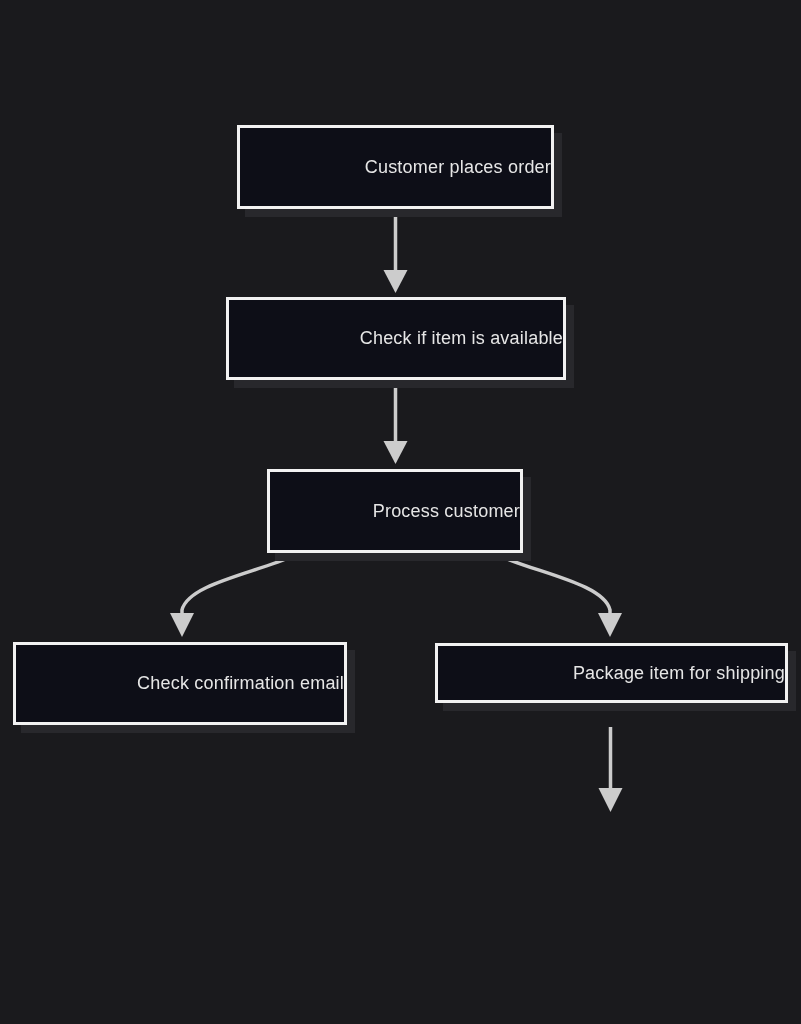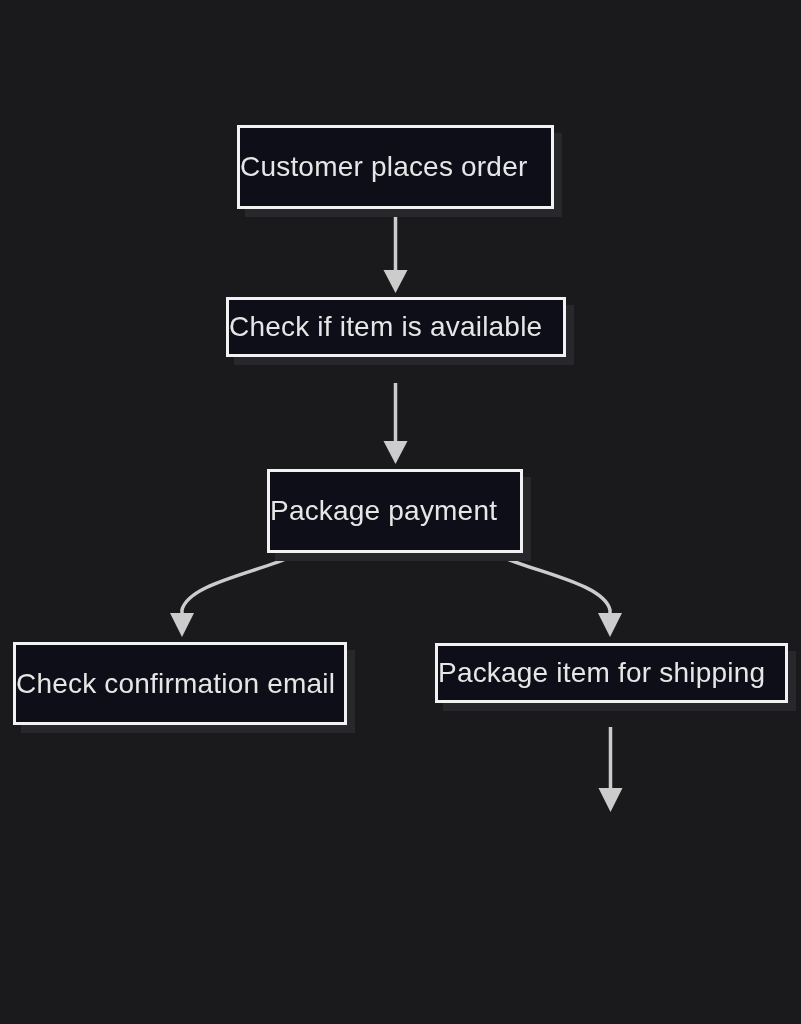--- a/index.html
+++ b/index.html
@@ -40,27 +40,27 @@
     stroke: none;
   }
   .node {
     position: absolute;
     background: var(--node-fill);
     border: 3px solid var(--node-border);
     box-shadow: 8px 8px 0 var(--node-shadow);
     color: var(--node-text);
     display: flex;
     align-items: center;
-    justify-content: flex-start;
+    justify-content: flex-end;
     text-align: center;
-    font-size: 28px;
+    font-size: 18px;
     letter-spacing: 0.2px;
   }
   .n1 { left: 237px; top: 125px; width: 317px; height: 84px; }
-  .n2 { left: 226px; top: 297px; width: 340px; height: 60px; }
+  .n2 { left: 226px; top: 297px; width: 340px; height: 83px; }
   .n3 { left: 267px; top: 469px; width: 256px; height: 84px; }
   .n4 { left: 13px;  top: 642px; width: 334px; height: 83px; }
   .n5 { left: 435px; top: 643px; width: 353px; height: 60px; }
   .n6 { left: 487px; top: 814px; width: 250px; height: 84px; }
 </style>
 </head>
 <body>
 
 <div class="canvas">
 
@@ -84,21 +84,21 @@
 
   <div class="node n1">
     <span>Customer places order</span>
   </div>
 
   <div class="node n2">
     <span>Check if item is available</span>
   </div>
 
   <div class="node n3">
-    <span>Package payment</span>
+    <span>Process customer</span>
   </div>
 
   <div class="node n4">
     <span>Check confirmation email</span>
   </div>
 
   <div class="node n5">
     <span>Package item for shipping</span>
   </div>
 

